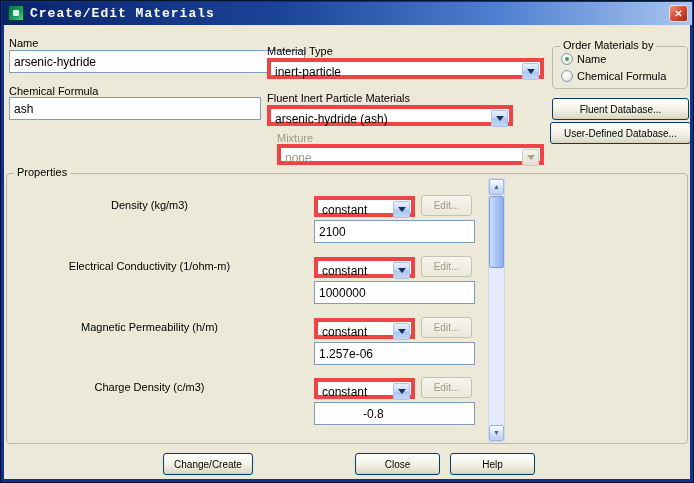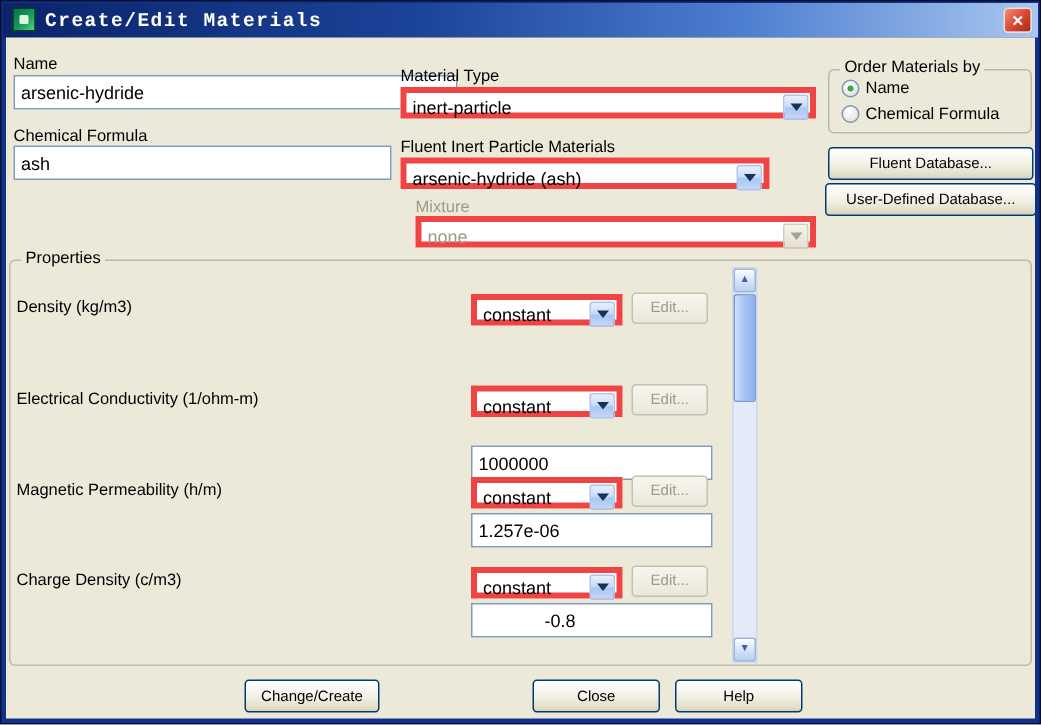--- a/index.html
+++ b/index.html
@@ -158,22 +158,22 @@
   .radio.checked::after {
     content: "";
     position: absolute;
     left: 3px; top: 3px;
     width: 4px; height: 4px;
     border-radius: 50%;
     background: #3da53d;
   }
   .prop-label {
     position: absolute;
-    left: 10px; width: 297px;
-    text-align: left;
+    left: 0; width: 297px;
+    text-align: center;
     font-size: 11px;
     white-space: nowrap;
   }
   .prop-combo { left: 313px; width: 101px; }
   .edit-btn { left: 420px; width: 51px; height: 21px; }
   .prop-input { left: 313px; width: 161px; height: 23px; }
   .scrollbar {
     position: absolute;
     width: 17px;
     background: #e4eaf8;
@@ -265,30 +265,31 @@
   </div>
 
   <span class="prop-label" style="top:198px">Density (kg/m3)</span>
   <div class="combo prop-combo" style="top:195px">
     <span class="combo-text">constant</span>
     <span class="combo-btn">
         <i class="tri"></i>
       </span>
   </div>
   <div class="btn disabled edit-btn" style="top:194px">Edit...</div>
+  <input class="textbox prop-input" style="top: 219px;" value="2100">
 
   <span class="prop-label" style="top:259px">Electrical Conductivity (1/ohm-m)</span>
   <div class="combo prop-combo" style="top:256px">
     <span class="combo-text">constant</span>
     <span class="combo-btn">
         <i class="tri"></i>
       </span>
   </div>
   <div class="btn disabled edit-btn" style="top:255px">Edit...</div>
-  <input class="textbox prop-input" style="top: 280px; margin-top: 16px;" value="1000000">
+  <input class="textbox prop-input" style="top: 280px;" value="1000000">
 
   <span class="prop-label" style="top:320px">Magnetic Permeability (h/m)</span>
   <div class="combo prop-combo" style="top:317px">
     <span class="combo-text">constant</span>
     <span class="combo-btn">
         <i class="tri"></i>
       </span>
   </div>
   <div class="btn disabled edit-btn" style="top:316px">Edit...</div>
   <input class="textbox prop-input" style="top: 341px;" value="1.257e-06">

